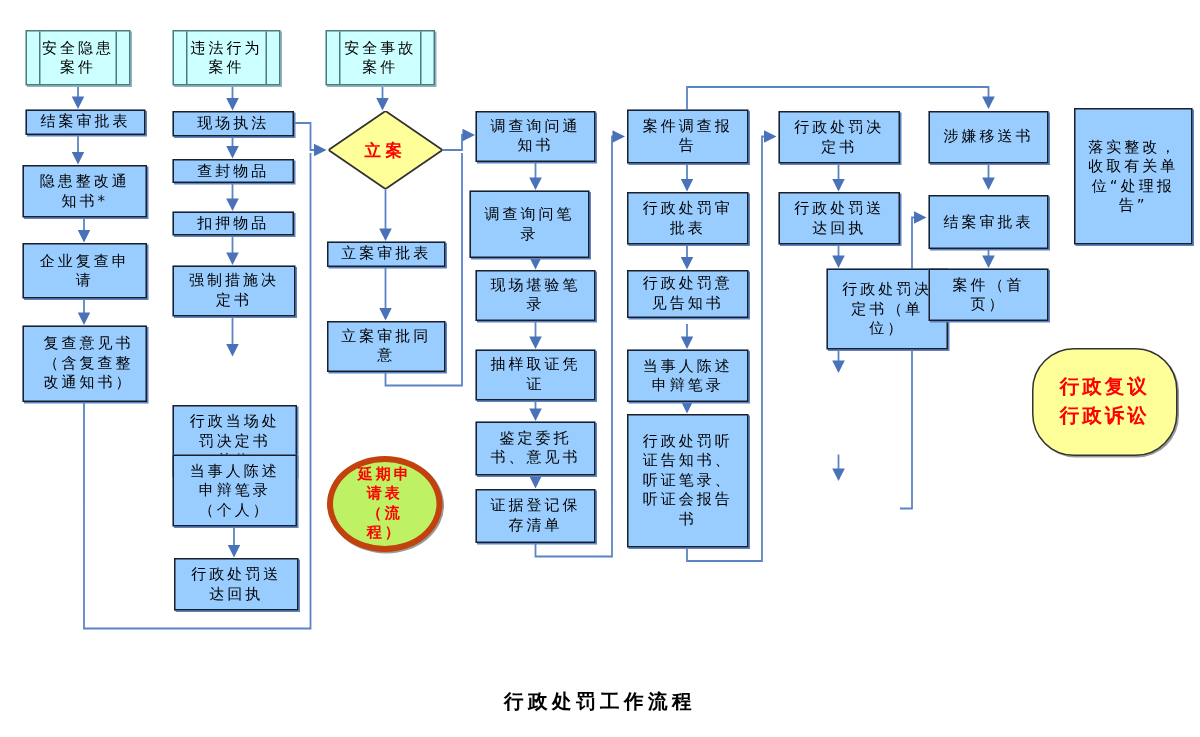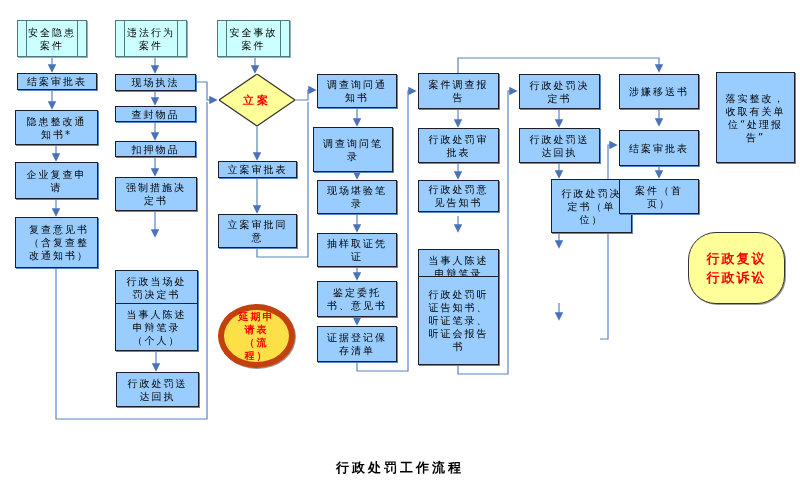--- a/index.html
+++ b/index.html
@@ -10,22 +10,22 @@
   .node{position:absolute;box-sizing:border-box;display:flex;align-items:center;justify-content:center;
         text-align:center;font-size:10px;line-height:13px;letter-spacing:2px;color:#000;z-index:1;}
   .box{background:#99ccff;border:1px solid #1a1f2b;box-shadow:1px 1px 0 #5b84c4;padding:1px 7px;}
   .terminal{background:#ccffff;border:1px solid #4d7a7a;box-shadow:1px 1px 0 #8fb0c0;padding:1px 9px;}
   .terminal::before,.terminal::after{content:"";position:absolute;top:0;bottom:0;width:0;border-left:1px solid #4d7a7a;}
   .terminal::before{left:8px;}
   .terminal::after{right:8px;}
   .decision{background:transparent;padding:0;}
   .decision svg{position:absolute;left:0;top:0;width:100%;height:100%;}
   .decision .label{position:relative;z-index:1;text-align:center;}
-  .ellipse{background:#fde047;border:6px solid #c2410c;border-radius:50%;box-shadow:1px 1px 0 #999;
-           padding:2px 12px;font-weight:bold;}
+  .ellipse{background:#bef264;border:4px solid #c2410c;border-radius:50%;box-shadow:1px 1px 0 #999;
+           padding:2px 12px;font-weight:bold;align-items:flex-end;}
   .rounded{background:#ffff99;border:1px solid #333;border-radius:28px;box-shadow:1px 1px 0 #999;
            padding:2px 14px;font-weight:bold;font-size:13px;line-height:19px;letter-spacing:2px;}
   .red{color:#ff0000;font-weight:bold;}
   .decision .red{font-size:11px;letter-spacing:3px;}
   .chart-title{position:absolute;left:0;right:0;top:459px;text-align:center;font-weight:bold;
                font-size:13px;letter-spacing:3px;color:#000;z-index:1;}
 </style>
 </head>
 <body>
 
@@ -160,21 +160,21 @@
 
   <div class="node box" style="left:418px;top:73px;width:81px;height:36px;">
       <span>案件调查报告</span>
     </div>
   <div class="node box" style="left:418px;top:128px;width:81px;height:35px;">
       <span>行政处罚审批表</span>
     </div>
   <div class="node box" style="left:418px;top:180px;width:81px;height:32px;">
       <span>行政处罚意见告知书</span>
     </div>
-  <div class="node box" style="left:418px;top:233px;width:81px;height:35px;margin-top:16px;">
+  <div class="node box" style="left:418px;top:233px;width:81px;height:35px;">
       <span>当事人陈述申辩笔录</span>
     </div>
   <div class="node box" style="left:418px;top:276px;width:81px;height:89px;">
       <span>行政处罚听证告知书、听证笔录、听证会报告书</span>
     </div>
 
   <div class="node box" style="left:519px;top:74px;width:81px;height:35px;">
       <span>行政处罚决定书</span>
     </div>
   <div class="node box" style="left:519px;top:128px;width:81px;height:35px;">

